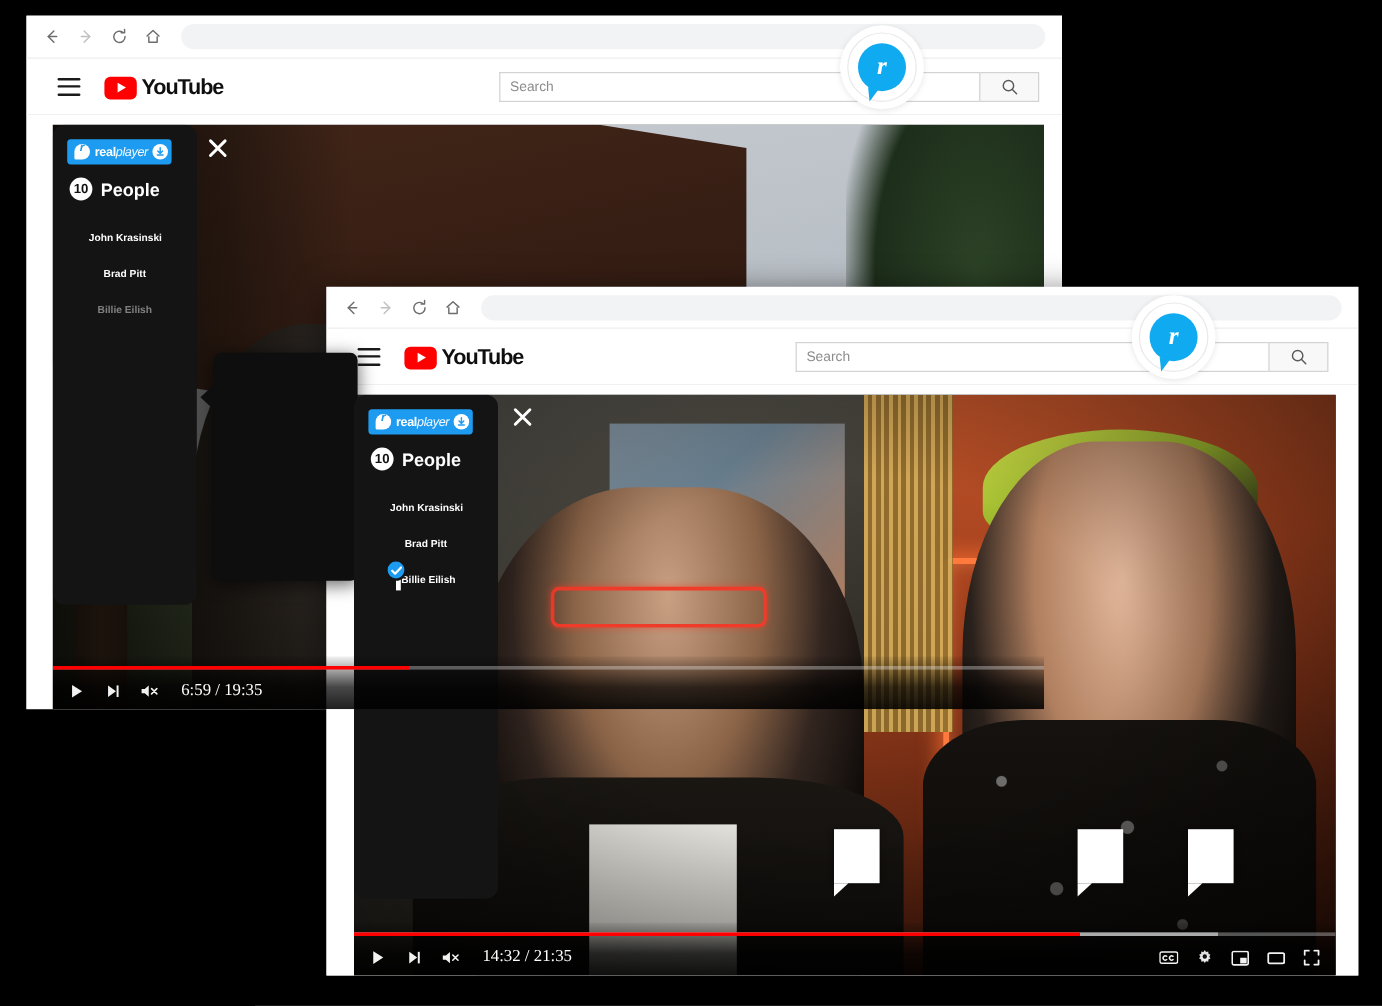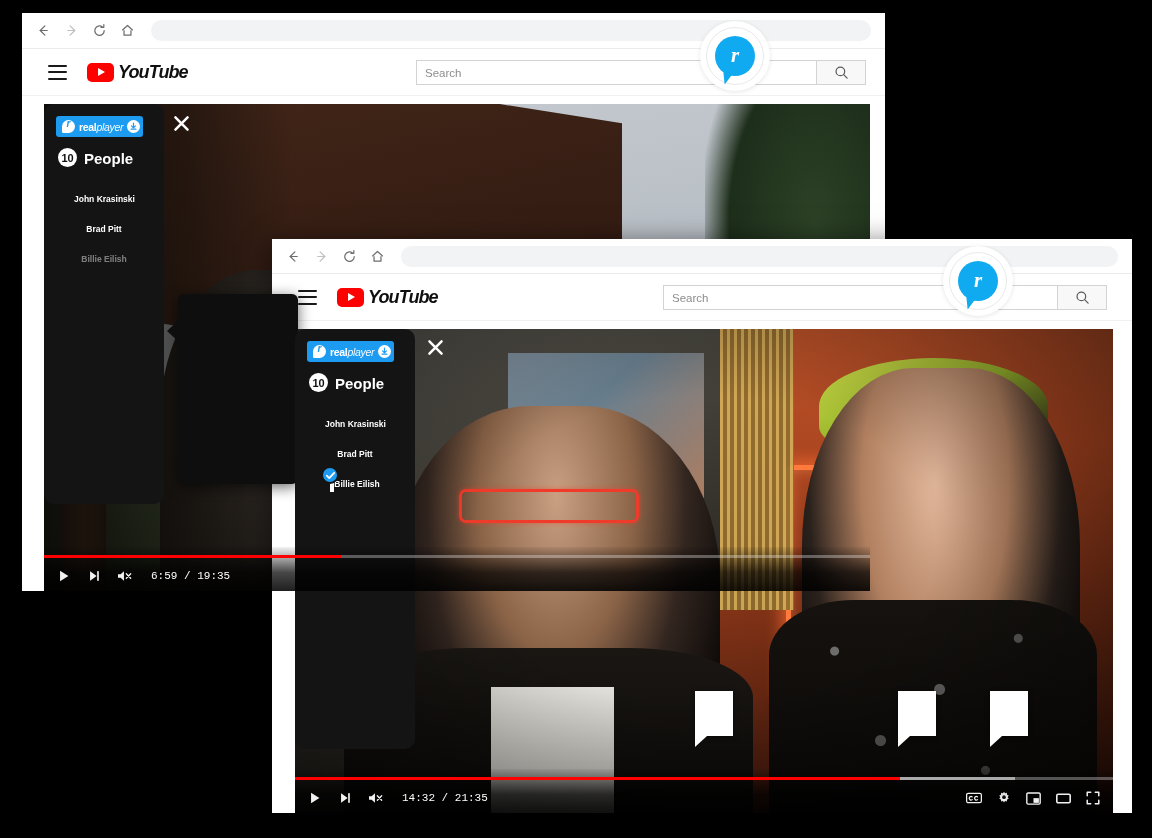--- a/index.html
+++ b/index.html
@@ -94,24 +94,23 @@
     margin-right: 20px;
     display: flex;
     flex-direction: column;
     justify-content: space-between;
     flex: 0 0 auto;
   }
   .hamburger i { display: block; height: 2px; background: #1a1a1a; border-radius: 1px; }
 
   .yt-logo {
     display: flex;
-    align-items: center;
+    align-items: flex-end;
     gap: 4px;
     flex: 0 0 auto;
-    font-style: italic;
   }
   .yt-play-box {
     width: 27px;
     height: 19px;
     background: #ff0000;
     border-radius: 5px;
     display: flex;
     align-items: center;
     justify-content: center;
   }
@@ -543,22 +542,22 @@
     color: #ffffff;
     display: flex;
     align-items: center;
     justify-content: center;
     flex: 0 0 auto;
     opacity: 0.95;
   }
   .yt-btn svg { display: block; }
   .yt-time {
     color: #ffffff;
-    font-size: 11px;
-    font-family: Liberation Mono, monospace;
+    font-size: 14px;
+    font-family: Liberation Serif, serif;
     margin-left: 2px;
     white-space: nowrap;
     flex: 0 0 auto;
   }
   .yt-spacer { flex: 1 1 auto; }
   .yt-right-group { display: flex; align-items: center; gap: 15px; flex: 0 0 auto; }
 
   
   .rp-badge {
     position: absolute;

